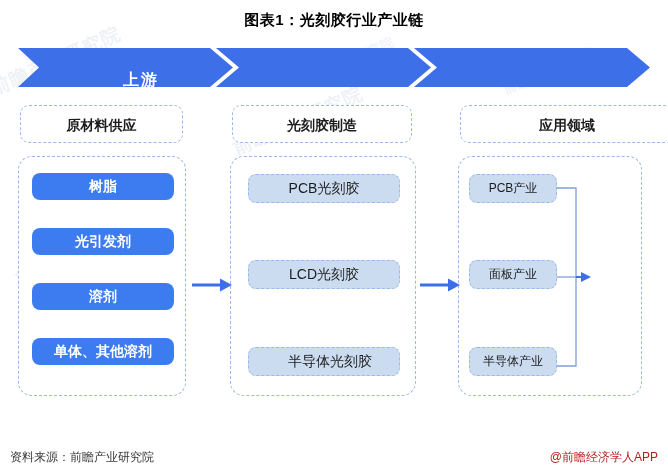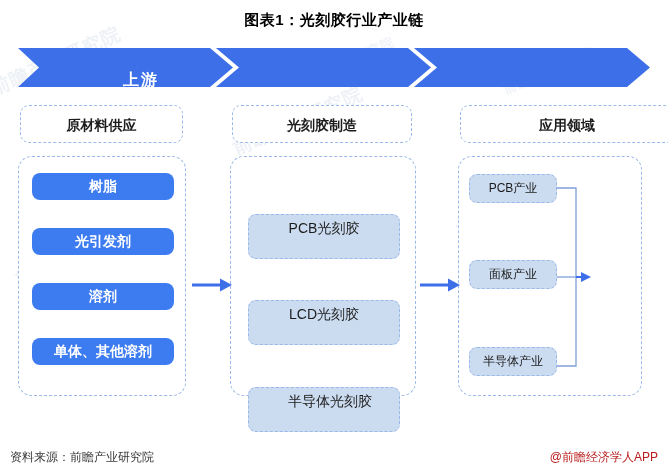--- a/index.html
+++ b/index.html
@@ -141,21 +141,21 @@
   }
 
   
   .col0 .pill { left: 13px; width: 142px; height: 27px; line-height: 27px; }
   .col0 .pill.p0 { top: 16px; }
   .col0 .pill.p1 { top: 71px; }
   .col0 .pill.p2 { top: 126px; }
   .col0 .pill.p3 { top: 181px; }
 
   
-  .col1 .pill { left: 17px; width: 152px; height: 45px; line-height: 27px; margin-top: 40px; }
+  .col1 .pill { left: 17px; width: 152px; height: 29px; line-height: 27px; }
   .col1 .pill.p0 { top: 17px; }
   .col1 .pill.p1 { top: 103px; }
   .col1 .pill.p2 { top: 190px; padding-left: 12px; }
 
   
   .col2 .pill { left: 10px; width: 88px; height: 29px; line-height: 27px; font-size: 12px; }
   .col2 .pill.p0 { top: 17px; }
   .col2 .pill.p1 { top: 103px; }
   .col2 .pill.p2 { top: 190px; }
 

